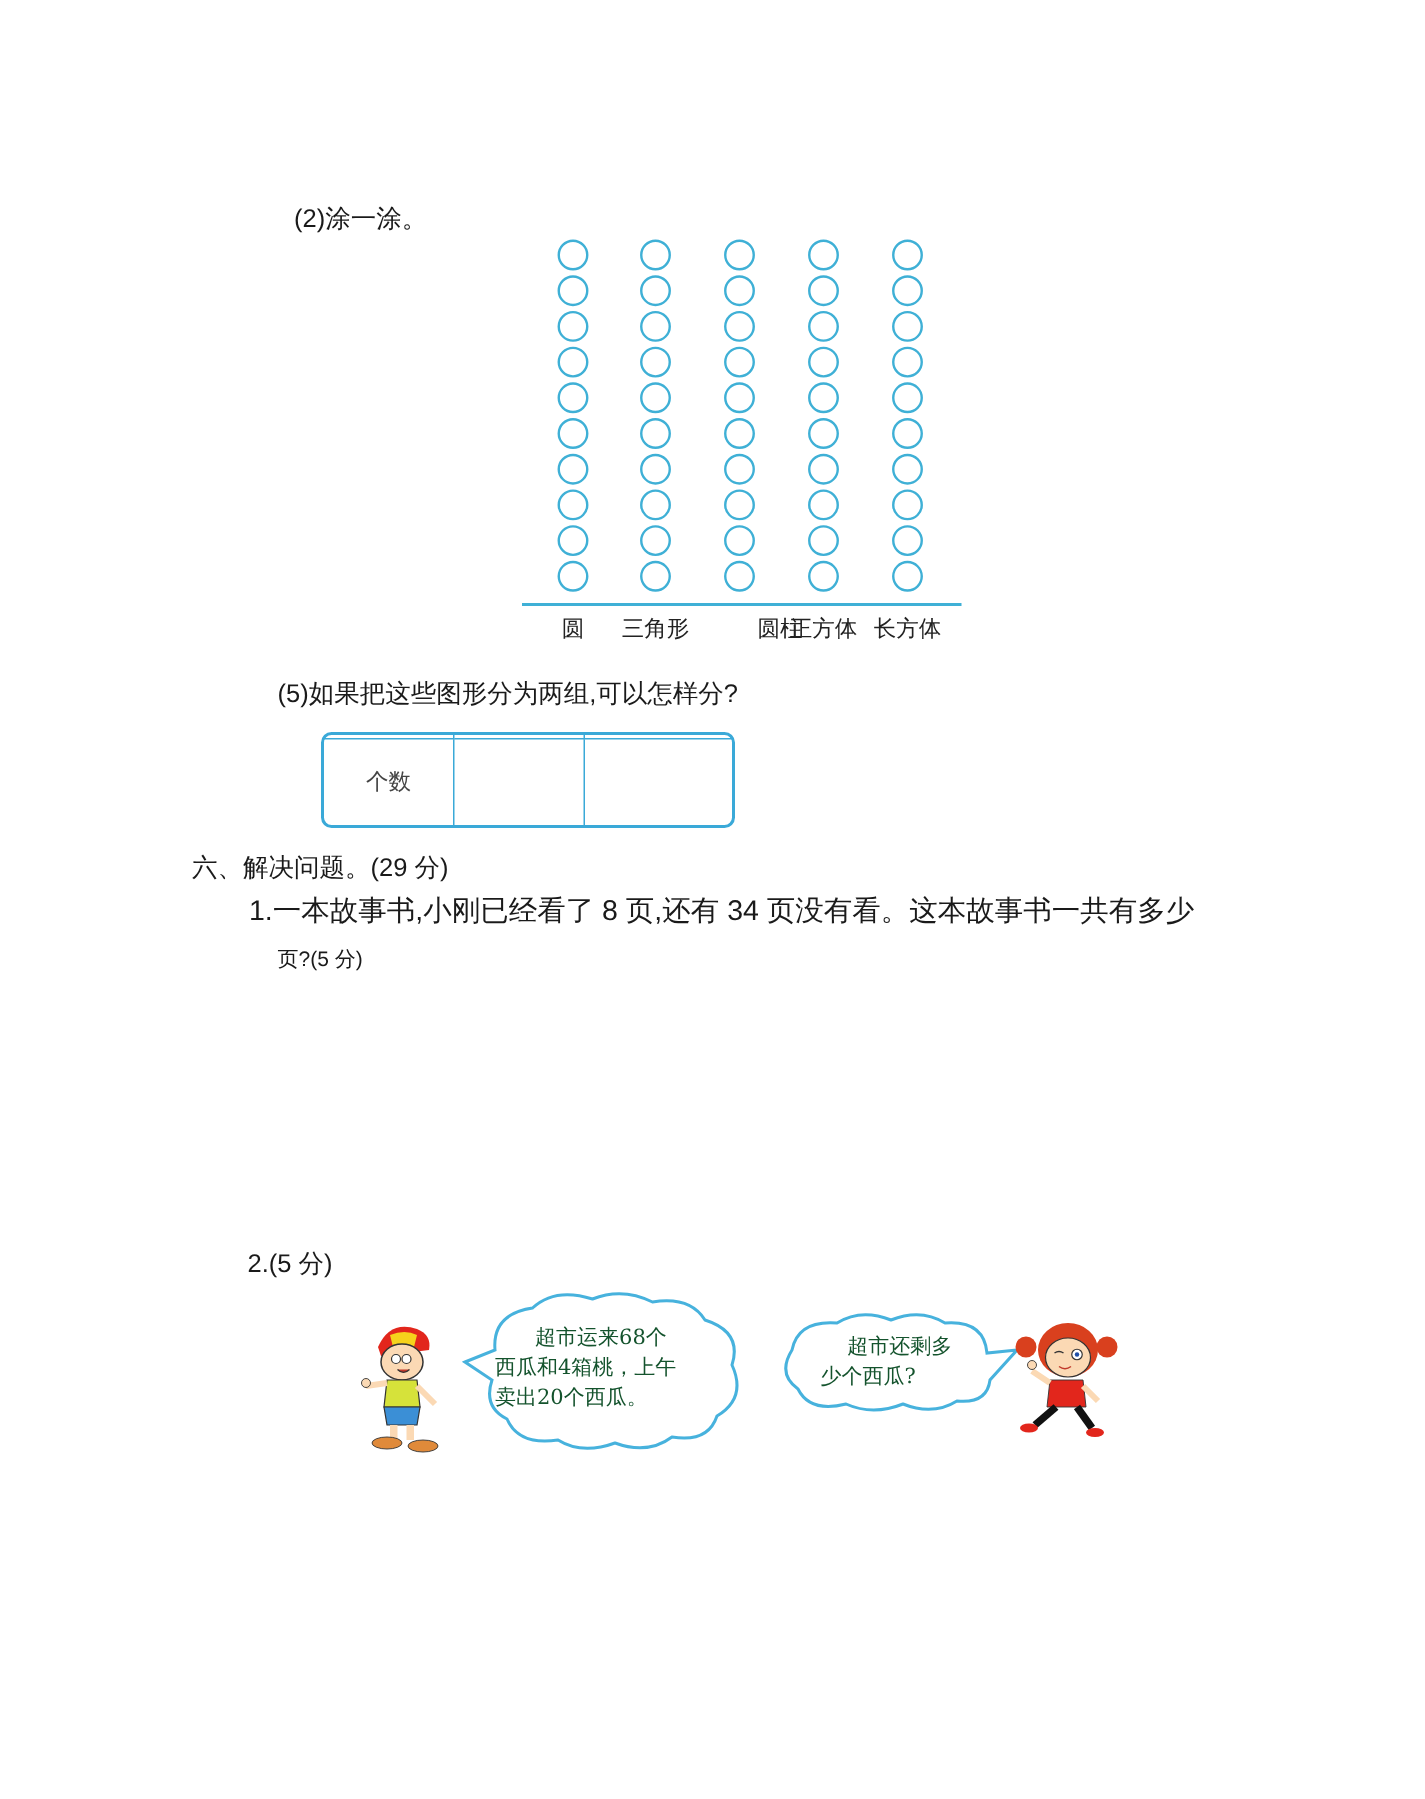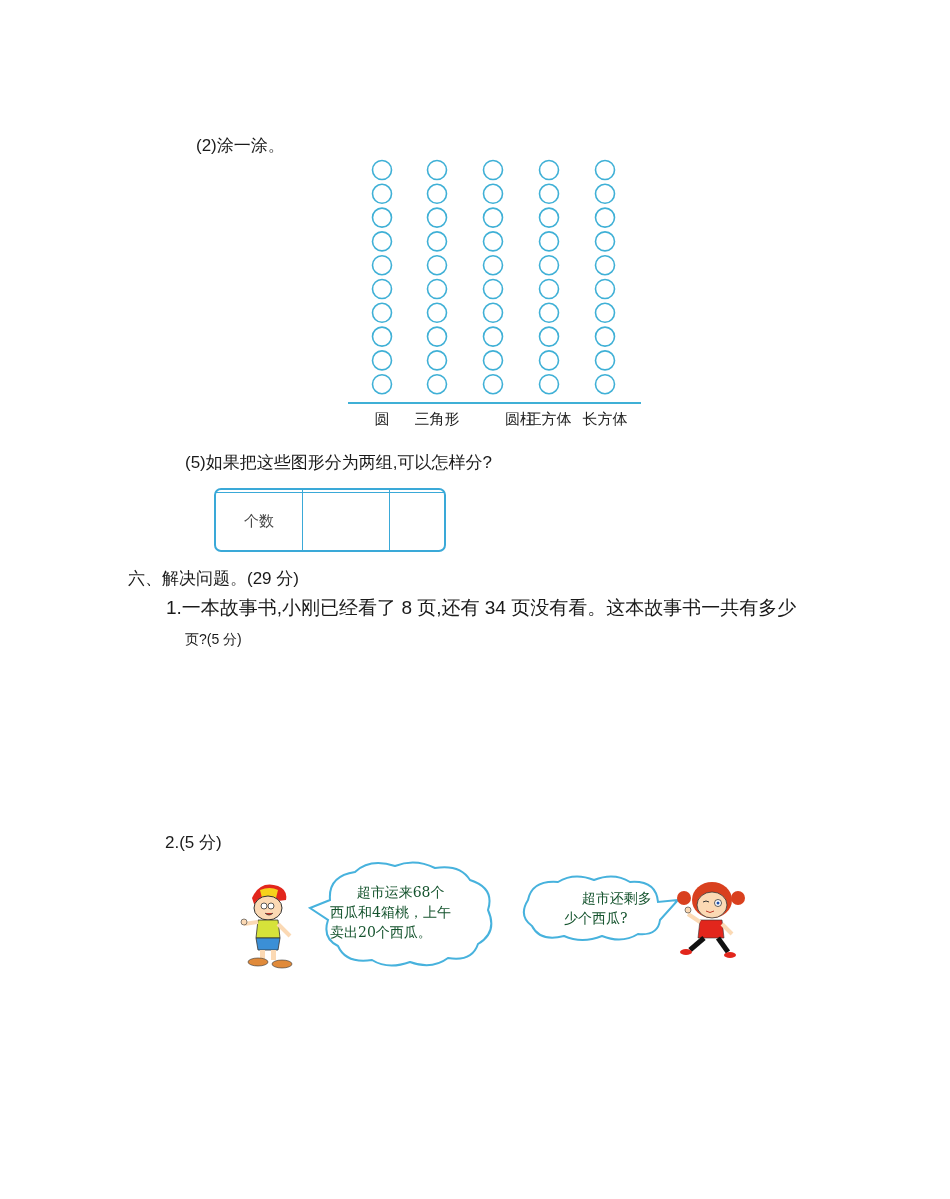--- a/index.html
+++ b/index.html
@@ -2,21 +2,21 @@
 <html><head>
 <meta charset="utf-8">
 <style>
   html, body { margin:0; padding:0; background:#ffffff; }
   body { width:950px; height:1199px; position:relative; overflow:hidden;
          font-family:"Liberation Sans","DejaVu Sans",sans-serif; color:#1a1a1a; }
   .abs { position:absolute; }
   .txt { font-size:17px; line-height:22px; white-space:nowrap; }
   .grid-svg { position:absolute; left:340px; top:155px; }
   .grid-label { position:absolute; top:410px; font-size:15px; font-family:"DejaVu Serif",serif; color:#222; transform:translateX(-50%); white-space:nowrap; }
-  table.cnt { position:absolute; left:214px; top:488px; width:232px; height:64px;
+  table.cnt { position:absolute; left:214px; top:488px; width:276px; height:64px;
               border-collapse:separate; border-spacing:0; border:2px solid #3aa9d8; border-radius:7px; }
   table.cnt td { border-right:1px solid #3aa9d8; border-bottom:1px solid #3aa9d8; font-size:15px; text-align:center; font-family:"DejaVu Serif",serif; color:#444; padding:0; }
   table.cnt tr:last-child td { border-bottom:none; }
   table.cnt td:last-child { border-right:none; }
   .bubble-text { position:absolute; font-family:"DejaVu Serif",serif; font-size:14px; line-height:20px; color:#14532d; white-space:pre; }
 </style>
 </head>
 <body>
 
 <div class="abs txt" style="left:196px;top:135px;">(2)涂一涂。</div>
@@ -126,21 +126,21 @@
 <svg class="abs" style="left:300px;top:858px;" width="200" height="112">
   <path d="M10 50 L30 42 Q28 18 55 14 Q70 0 95 8 Q115 0 135 10 Q160 6 170 22 Q195 30 188 52 Q198 74 178 86 Q172 104 148 100 Q132 112 110 104 Q88 112 72 102 Q46 106 38 88 Q22 80 28 62 Z" fill="#ffffff" stroke="#47b2dd" stroke-width="2"></path>
 </svg>
 <div class="bubble-text" style="left:330px;top:882px;">      超市运来68个
 西瓜和4箱桃，上午
 卖出20个西瓜。</div>
 
 <svg class="abs" style="left:518px;top:872px;" width="170" height="72">
   <path d="M160 28 L140 30 Q138 8 112 10 Q96 0 76 8 Q56 0 40 10 Q14 8 10 28 Q0 44 14 54 Q22 70 46 64 Q64 72 84 64 Q104 72 120 62 Q140 64 142 48 Z" fill="#ffffff" stroke="#47b2dd" stroke-width="2"></path>
 </svg>
-<div class="bubble-text" style="left:564px;top:888px;">    超市还剩多
+<div class="bubble-text" style="left:547px;top:888px;">    超市还剩多
 少个西瓜?</div>
 
 <svg class="abs" style="left:672px;top:878px;" width="80" height="84">
   <circle cx="12" cy="20" r="7" fill="#d9401e"></circle>
   <circle cx="66" cy="20" r="7" fill="#d9401e"></circle>
   <ellipse cx="40" cy="22" rx="20" ry="18" fill="#d9401e"></ellipse>
   <ellipse cx="40" cy="27" rx="15" ry="13" fill="#fbd9b4" stroke="#333" stroke-width="0.8"></ellipse>
   <circle cx="46" cy="25" r="3.5" fill="#fff" stroke="#333" stroke-width="0.8"></circle>
   <circle cx="46" cy="25" r="1.5" fill="#1f4fa8"></circle>
   <path d="M31 24 Q34 22 37 24" stroke="#333" stroke-width="1" fill="none"></path>

